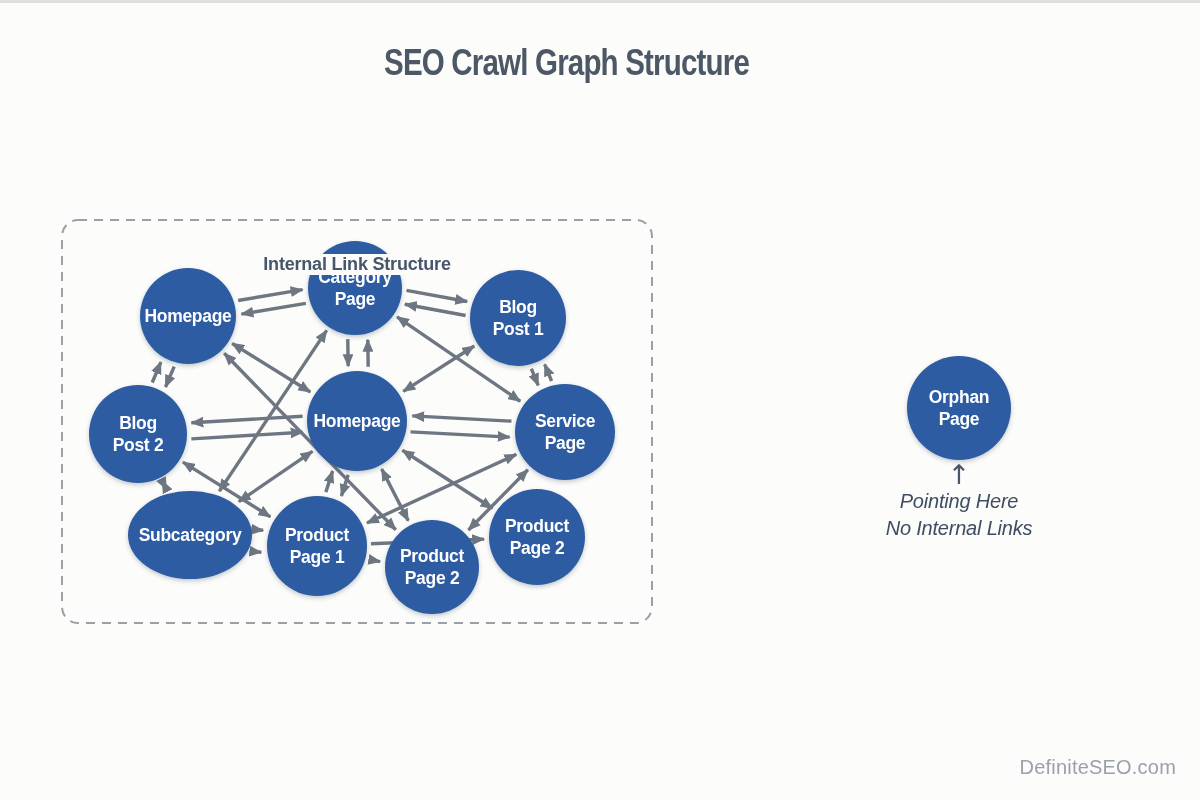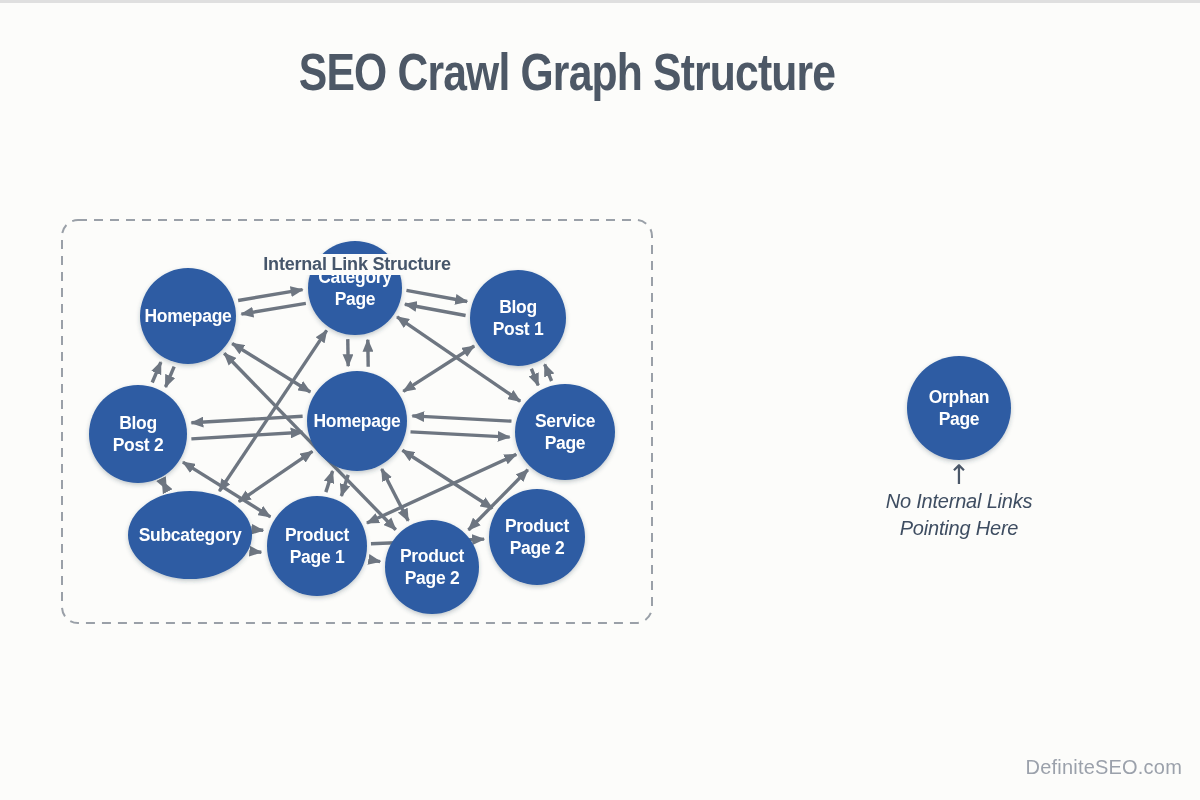--- a/index.html
+++ b/index.html
@@ -11,21 +11,21 @@
   body{
     position:relative;background:var(--c-bg);
     font-family:"Liberation Sans","DejaVu Sans",sans-serif;
   }
   .top-edge{
     position:absolute;top:0;left:0;width:1200px;height:3px;
     background:#d9d9d9;opacity:.85;
   }
   .page-title{
     position:absolute;top:42px;left:0;width:1200px;text-align:center;
-    color:var(--c-title);font-size:52px;font-weight:700;letter-spacing:-1px;
+    color:var(--c-title);font-size:36px;font-weight:700;letter-spacing:-1px;
     white-space:nowrap;
   }
   .page-title .squeeze{
     display:inline-block;transform:translateX(-33px) scaleX(0.82);
     transform-origin:center top;
   }
   #graph{position:absolute;top:0;left:0;}
   .box-label{
     position:absolute;top:206px;left:357px;transform:translateX(-50%);
     background:var(--c-bg);padding:0 12px;white-space:nowrap;
@@ -44,21 +44,21 @@
   }
   .orphan-caption .up-arrow{
     font-size:27px;line-height:26px;color:#4a5768;font-weight:400;
     font-family:"DejaVu Sans",sans-serif;
   }
   .orphan-caption .cap-line{
     font-style:italic;font-size:20px;line-height:27px;font-weight:500;
     letter-spacing:-0.2px;
   }
   .watermark{
-    position:absolute;right:18px;bottom:21px;
+    position:absolute;right:24px;bottom:21px;
     color:var(--c-watermark);font-size:20px;letter-spacing:0.2px;
   }
 </style>
 </head>
 <body>
 
 <div class="top-edge"></div>
 
 <h1 class="page-title"><span class="squeeze">SEO Crawl Graph Structure</span></h1>
 
@@ -151,17 +151,17 @@
         <ellipse cx="959" cy="408" rx="52" ry="52" class="node-circle"></ellipse>
         <text class="node-label"><tspan x="959" y="403">Orphan</tspan><tspan x="959" y="425">Page</tspan></text>
       </g>
     </g>
   </svg>
 
 <div class="box-label">Internal Link Structure</div>
 
 <div class="orphan-caption">
   <div class="up-arrow">↑</div>
+  <div class="cap-line">Pointing Here</div>
   <div class="cap-line">No Internal Links</div>
-  <div class="cap-line">Pointing Here</div>
 </div>
 
 <div class="watermark">DefiniteSEO.com</div>
 
 </body></html>

